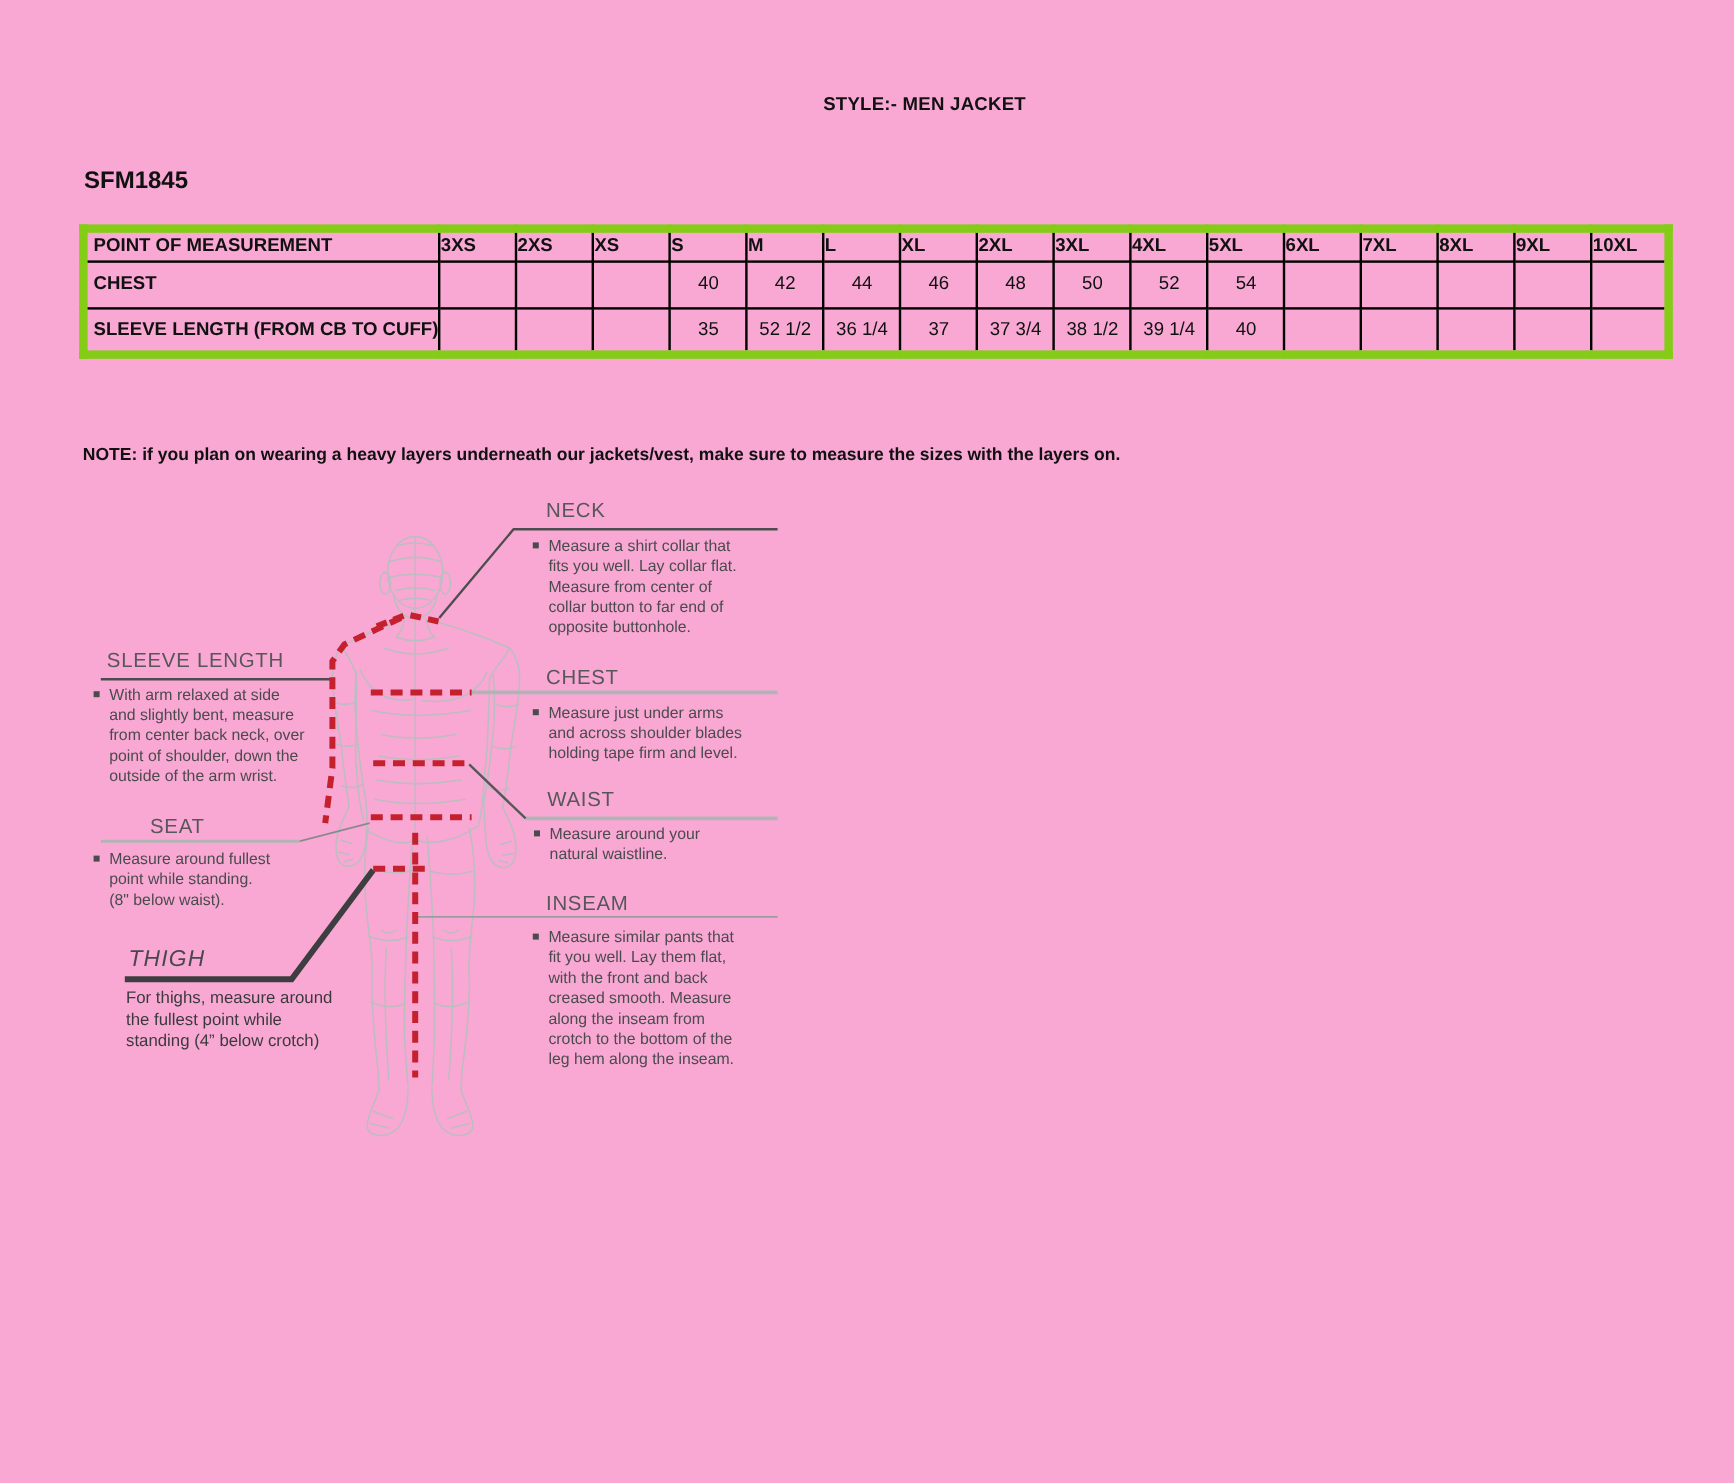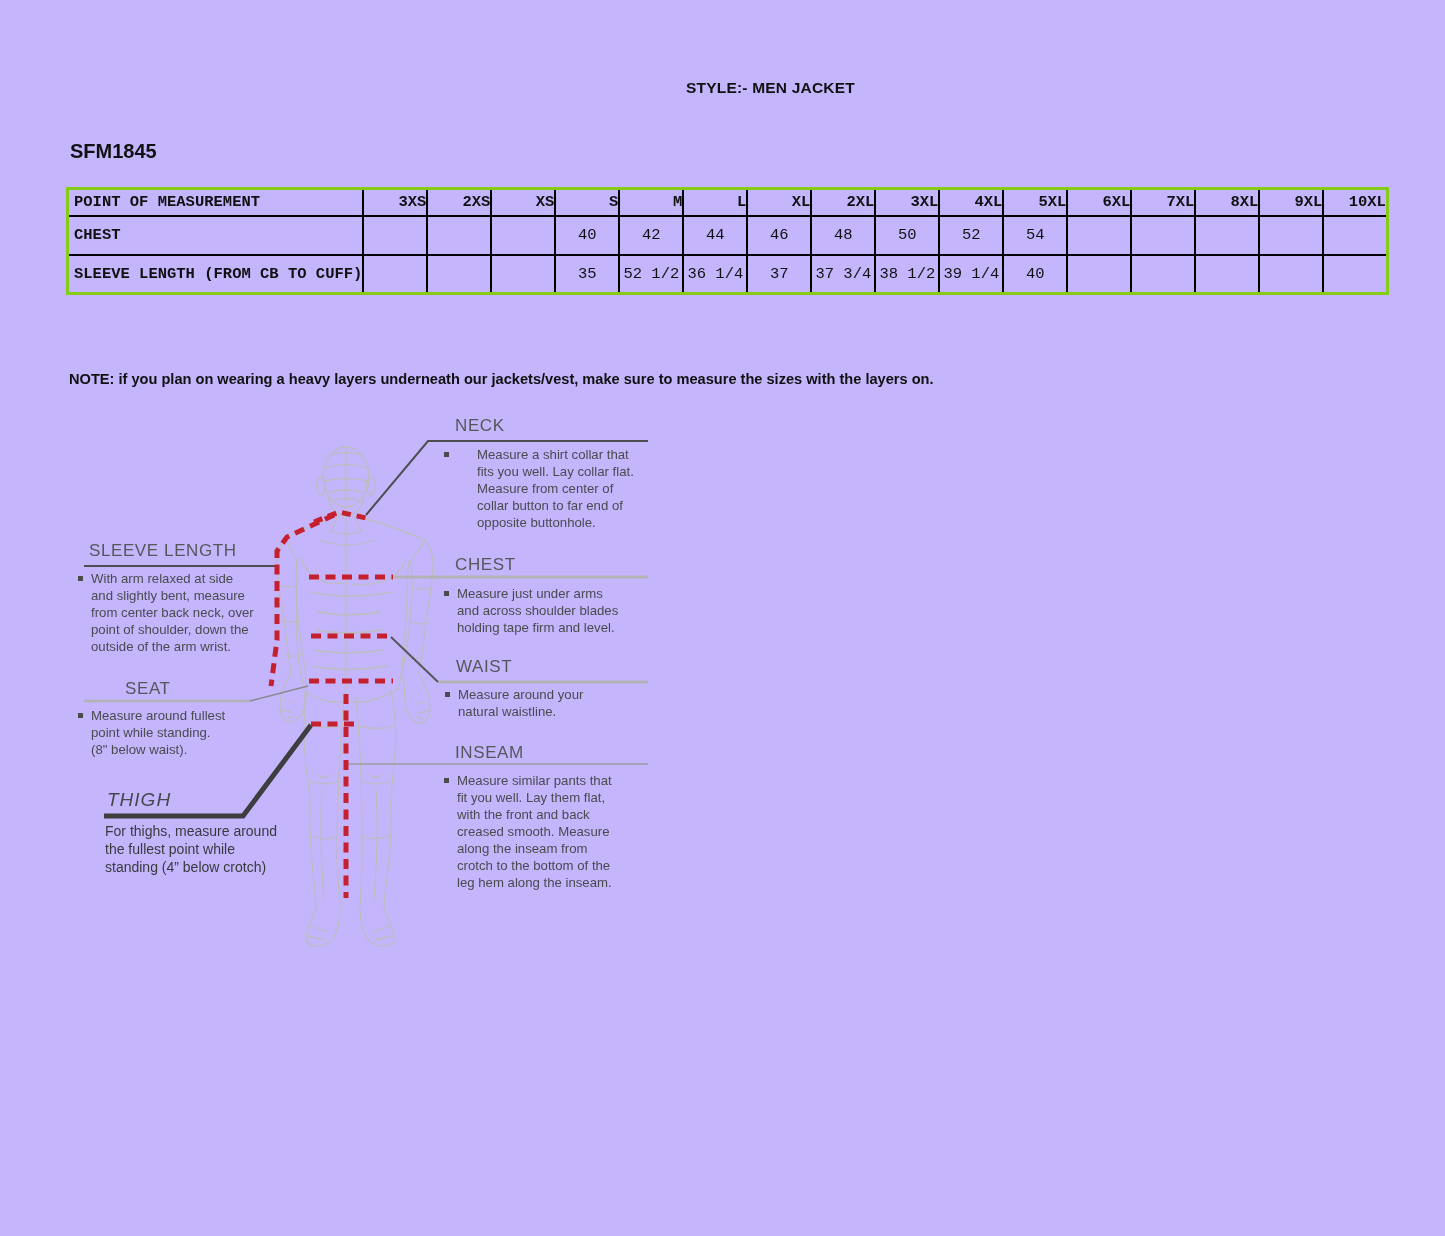--- a/index.html
+++ b/index.html
@@ -1,26 +1,26 @@
 <!DOCTYPE html>
 <html><head>
 <meta charset="utf-8">
 <style>
   html,body { margin:0; padding:0; background:#ffffff; }
-  .page { position:relative; width:1445px; height:1236px; background:#c4b5fd;
+  .page { position:relative; width:1445px; height:1236px; background:#f9a8d4;
           font-family:"Liberation Sans", sans-serif; color:#111; overflow:hidden; }
 
   .doc-title { position:absolute; left:686px; top:79px; font-size:15.5px; font-weight:bold; letter-spacing:.2px; }
   .style-code { position:absolute; left:70px; top:140px; font-size:20px; font-weight:bold; }
   .note-line { position:absolute; left:69px; top:371px; font-size:14.6px; font-weight:bold; }
 
   table.size-table { position:absolute; left:66px; top:187px; border-collapse:collapse;
-                     table-layout:fixed; border:3px solid #84cc16; font-size:15.5px;font-family:Liberation Mono, monospace; }
+                     table-layout:fixed; border:7px solid #84cc16; font-size:15.5px; }
   .size-table th, .size-table td { border:2px solid #000; padding:0; overflow:hidden; white-space:nowrap; }
-  .size-table th { font-weight:bold; text-align:right; }
+  .size-table th { font-weight:bold; text-align:left; }
   .size-table th.lab { text-align:left; padding-left:5px; }
   .size-table td { font-weight:normal; text-align:center; }
   .size-table td.lab { text-align:left; padding-left:5px; font-weight:bold; }
   tr.hdr  { height:27px; }
   tr.data { height:39px; }
 
   svg.diagram { position:absolute; left:0; top:0; pointer-events:none; }
 
   .gh { position:absolute; font-size:17px; color:#57575a; letter-spacing:.6px; }
   .gh.big { font-size:19px; color:#48484b; letter-spacing:1px;font-style:italic; }
@@ -203,21 +203,21 @@
       <path stroke-dasharray="10 6.5" d="M309,577 H393"></path>
       <path stroke-dasharray="10 6.5" d="M311,636 H391"></path>
       <path stroke-dasharray="10 6.5" d="M309,681 H393"></path>
       <path stroke-dasharray="10 6.5" d="M311,724 H356"></path>
       <path stroke-dasharray="10 6.5" d="M346,694 V898"></path>
     </g>
   </svg>
 
   <div class="gh" style="left:455px; top:416px;">NECK</div>
   <span class="bullet" style="left:444px; top:452px;"></span>
-  <div class="gd" style="left:457px; top:446px;margin-left:20px;">Measure a shirt collar that
+  <div class="gd" style="left:457px; top:446px;">Measure a shirt collar that
 fits you well. Lay collar flat.
 Measure from center of
 collar button to far end of
 opposite buttonhole.</div>
 
   <div class="gh" style="left:89px; top:541px;">SLEEVE LENGTH</div>
   <span class="bullet" style="left:78px; top:576px;"></span>
   <div class="gd" style="left:91px; top:570px;">With arm relaxed at side
 and slightly bent, measure
 from center back neck, over

